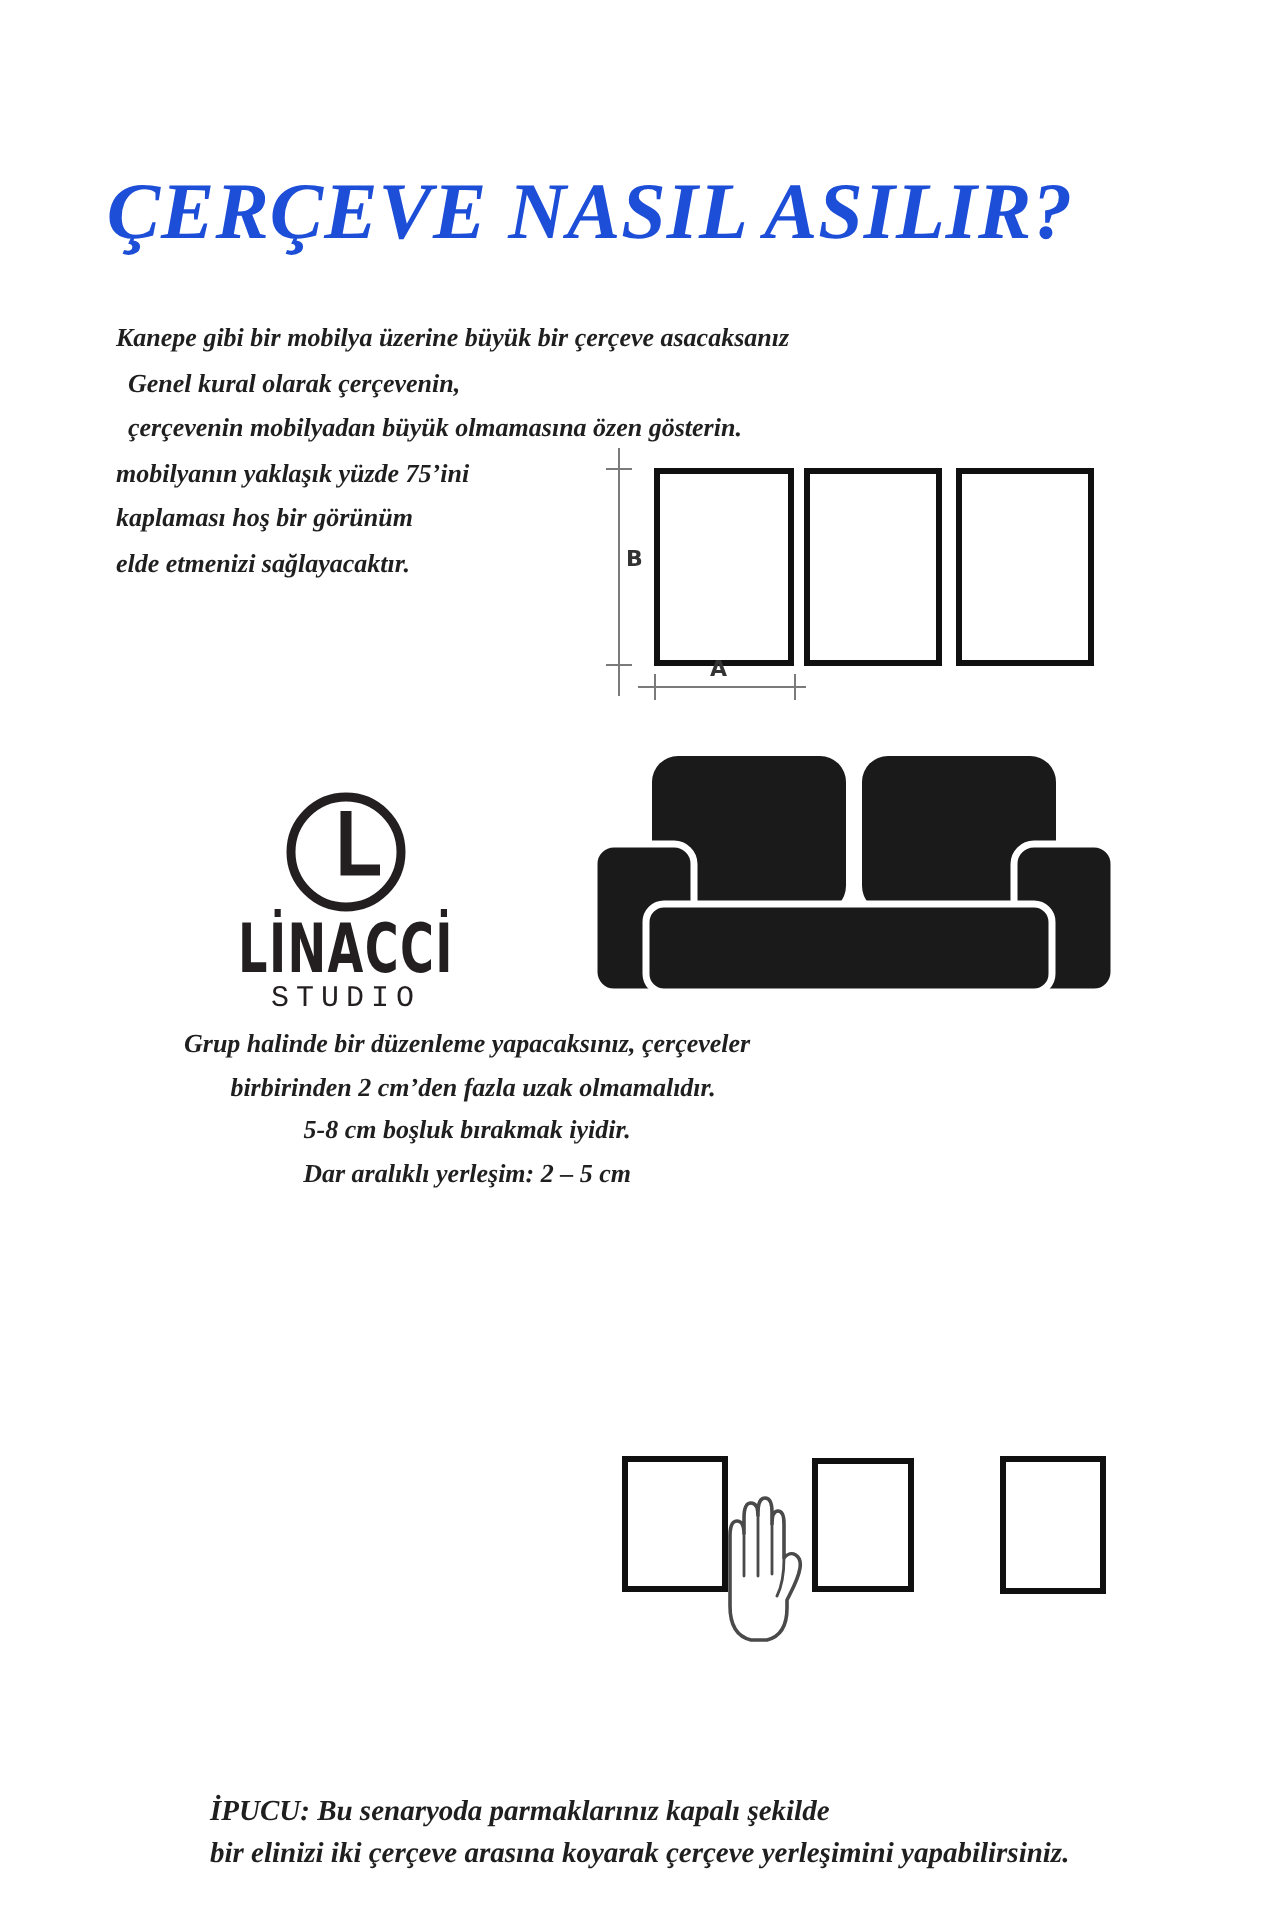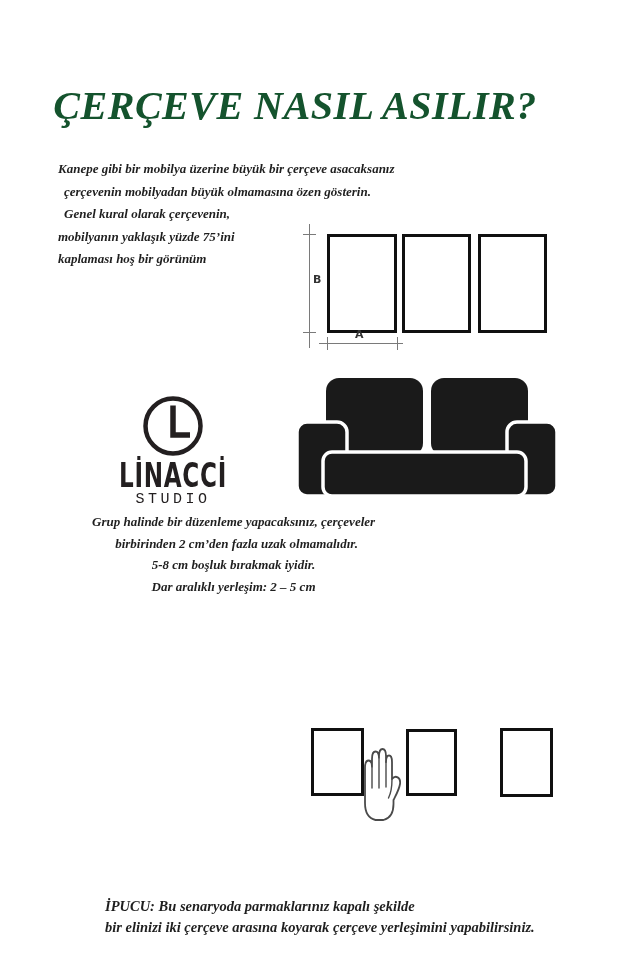--- a/index.html
+++ b/index.html
@@ -11,21 +11,21 @@
   html,body{background:#e8e8e8;}
   .page{
     position:relative;width:640px;height:960px;margin:0 auto;
     background:var(--background);overflow:hidden;
     font-family:"Liberation Serif",serif;color:var(--text);
   }
   
   .title{
     position:absolute;top:82px;left:0;width:568px;padding-left:22px;
     text-align:center;font-style:italic;font-weight:700;
-    font-size:40px;letter-spacing:.5px;color:#14532d;white-space:nowrap;
+    font-size:40px;letter-spacing:.5px;color:#1d4ed8;white-space:nowrap;
   }
   
   .tblock{position:absolute;font-style:italic;font-weight:700;line-height:22.5px;font-size:13px;}
   .intro{top:158px;left:58px;}
   .grouping{top:511px;left:92px;line-height:21.5px;text-align:center;}
   .tip{top:852px;left:105px;font-size:14.5px;line-height:20.5px;margin-top:44px;}
   .tline{white-space:nowrap;}
   .tline.indent{padding-left:6px;}
   
   .size-diagram{position:absolute;left:302px;top:224px;width:256px;height:130px;}
@@ -68,24 +68,25 @@
 </style>
 </head>
 <body>
 
 <div class="page">
 
   <h1 class="title">ÇERÇEVE NASIL ASILIR?</h1>
 
   <div class="tblock intro">
     <div class="tline">Kanepe gibi bir mobilya üzerine büyük bir çerçeve asacaksanız</div>
+    <div class="tline indent">Genel kural olarak çerçevenin,</div>
     <div class="tline indent">çerçevenin mobilyadan büyük olmamasına özen gösterin.</div>
-    <div class="tline indent">Genel kural olarak çerçevenin,</div>
     <div class="tline">mobilyanın yaklaşık yüzde 75’ini</div>
     <div class="tline">kaplaması hoş bir görünüm</div>
+    <div class="tline">elde etmenizi sağlayacaktır.</div>
   </div>
 
   <div class="size-diagram">
     <div class="dim-v">
       <span class="tick top"></span>
       <span class="tick bot"></span>
     </div>
     <span class="dim-label label-b">B</span>
     <div class="frame f1"></div>
     <div class="frame f2"></div>

